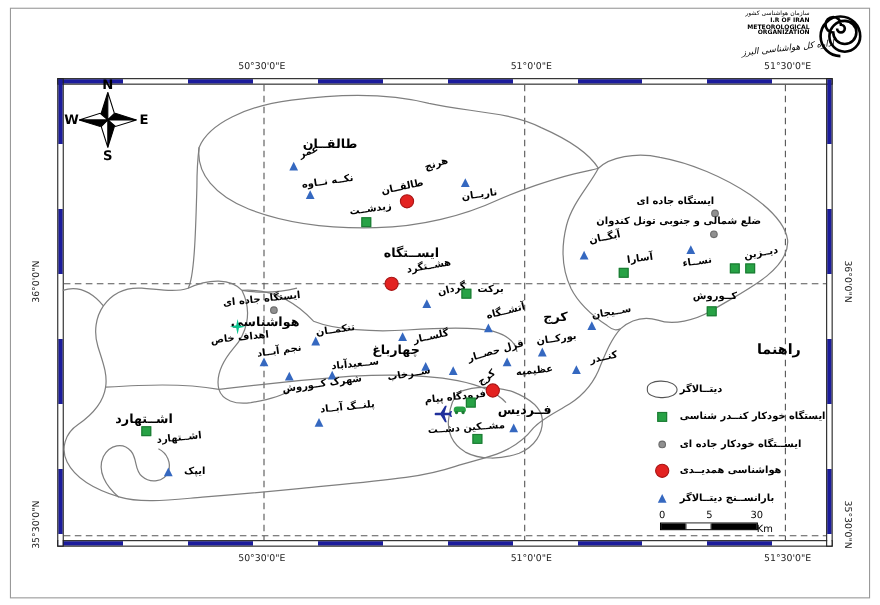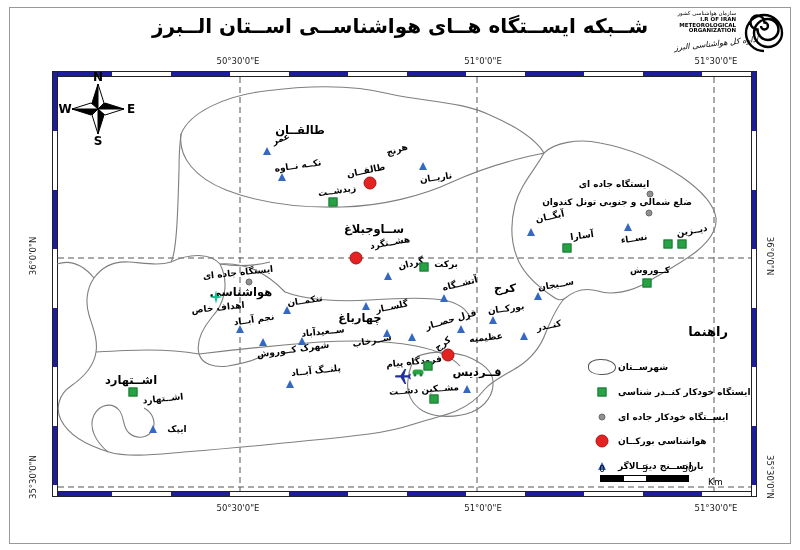--- a/index.html
+++ b/index.html
@@ -41,43 +41,42 @@
   .mk-airport svg{width:19px;height:19px;transform:rotate(-90deg);}
   .mk-car{width:11px;height:5px;background:#27a245;border-radius:3px 3px 1px 1px;}
   .mk-car::before,.mk-car::after{content:"";position:absolute;bottom:-2px;width:3px;height:3px;
       background:#1d7a34;border-radius:50%;}
   .mk-car::before{left:1px}.mk-car::after{right:1px}
   
   .st-label{position:absolute;font-size:9px;font-weight:700;color:#000;white-space:nowrap;
             direction:rtl;transform:translate(-50%,-50%);line-height:1;}
   .rg-label{font-size:11.5px;font-weight:900;letter-spacing:.5px;}
   
-  #legend{position:absolute;left:588px;top:316px;width:170px;height:190px;}
+  #legend{position:absolute;left:588px;top:303px;width:170px;height:190px;}
   #legend-title{position:absolute;right:30px;top:8px;font-size:13px;font-weight:900;direction:rtl;}
   .lg-row{position:absolute;left:0;width:170px;height:18px;}
   .lg-swatch{position:absolute;left:14px;top:50%;transform:translate(-50%,-50%);}
   .lg-label{position:absolute;left:30px;top:50%;transform:translateY(-50%);
             font-size:9px;font-weight:700;direction:rtl;white-space:nowrap;}
   .lg-county{width:26px;height:14px;background:#fff;border:1px solid #555;
              border-radius:45% 55% 50% 48%;}
   
   #scalebar{position:absolute;left:600px;top:464px;width:130px;height:26px;font-size:9px;}
   #sb-ticks{position:relative;height:11px;}
   #sb-ticks span{position:absolute;transform:translateX(-50%);}
   #sb-bar{position:relative;width:87px;height:5px;border:1px solid #000;display:flex;}
   #sb-bar div{height:100%;}
-  #sb-km{position:absolute;left:108px;top:13px;}
+  #sb-km{position:absolute;left:88px;top:13px;}
 </style>
 </head>
 <body>
 
 <div id="page">
   <div id="outer-border"></div>
 
-  <div id="title">شــبکه ایســتگاه هــای هواشناســی اســتان الــبرز</div>
 
   <div id="logo">
     <div class="txt">
       <div class="fa">سازمان هواشناسی کشور</div>
       <div style="font-weight:700">I.R OF IRAN</div>
       <div style="font-weight:700">METEOROLOGICAL</div>
       <div style="font-weight:700">ORGANIZATION</div>
     </div>
     <svg width="44" height="44" viewBox="0 0 44 44" style="position:absolute;right:0;top:2px">
       <path d="M22 40 a18 18 0 1 1 18 -18 a14 14 0 1 1 -14 -14 a10.5 10.5 0 1 1 -10.5 10.5 a7 7 0 1 1 7 -7 a3.5 3.5 0 1 1 -3.5 3.5" fill="none" stroke="#000" stroke-width="2.4"></path>
@@ -140,21 +139,21 @@
       <div class="coord bottom" style="left: 238px; top: 508px;">50°30'0"E</div>
       <div class="coord bottom" style="left: 483px; top: 508px;">51°0'0"E</div>
       <div class="coord bottom" style="left: 716px; top: 508px;">51°30'0"E</div>
       <div class="coord left" style="left: 33px; top: 256px;">36°0'0"N</div>
       <div class="coord left" style="left: 33px; top: 477px;">35°30'0"N</div>
       <div class="coord right" style="left: 770px; top: 256px;">36°0'0"N</div>
       <div class="coord right" style="left: 770px; top: 477px;">35°30'0"N</div>
     </div>
   <div id="regions-layer">
       <div class="st-label rg-label" style="left: 300px; top: 131px;">طالقــان</div>
-      <div class="st-label rg-label" style="left: 374px; top: 230px;">ســاوجبلاغ</div>
+      <div class="st-label rg-label" style="left: 374px; top: 230px;">ایســتگاه</div>
       <div class="st-label rg-label" style="left: 241px; top: 293px;">هواشناسی</div>
       <div class="st-label rg-label" style="left: 360px; top: 319px;">چهارباغ</div>
       <div class="st-label rg-label" style="left: 505px; top: 289px;">کرج</div>
       <div class="st-label rg-label" style="left: 477px; top: 373px;">فــردیس</div>
       <div class="st-label rg-label" style="left: 131px; top: 381px;">اشــتهارد</div>
     </div>
   <div id="stations-layer">
       <div class="mk mk-rain" style="left: 267px; top: 151px;"></div>
       <div class="st-label" style="left: 281px; top: 139px; transform: translate(-50%, -50%) rotate(-20deg);">عمر</div>
       <div class="mk mk-rain" style="left: 282px; top: 177px;"></div>
@@ -232,33 +231,33 @@
       <div class="mk mk-clim" style="left: 428px; top: 366px;"></div>
       <div class="mk mk-car" style="left: 418px; top: 372px;"></div>
       <div class="mk mk-clim" style="left: 434px; top: 399px;"></div>
     </div>
 
   <div id="legend">
     <div id="legend-title">راهنما</div>
     <div id="legend-rows">
         <div class="lg-row" style="top: 42px;">
           <div class="lg-swatch lg-county" style="position: absolute;"></div>
-          <div class="lg-label">شهرســتان</div>
+          <div class="lg-label">دیتــالاگر</div>
         </div>
         <div class="lg-row" style="top: 67px;">
           <div class="lg-swatch mk-clim mk" style="position: absolute;"></div>
           <div class="lg-label">ایستگاه خودکار کنــدر شناسی</div>
         </div>
         <div class="lg-row" style="top: 92px;">
           <div class="lg-swatch mk-road mk" style="position: absolute;"></div>
           <div class="lg-label">ایســتگاه خودکار جاده ای</div>
         </div>
         <div class="lg-row" style="top: 116px;">
           <div class="lg-swatch mk-synoptic mk" style="position: absolute;"></div>
-          <div class="lg-label">هواشناسی بورکــان</div>
+          <div class="lg-label">هواشناسی همدیــدی</div>
         </div>
         <div class="lg-row" style="top: 141px; text-decoration: underline;">
           <div class="lg-swatch mk-rain mk" style="position: absolute;"></div>
           <div class="lg-label">بارانســنج دیتــالاگر</div>
         </div>
       </div>
   </div>
 
   <div id="scalebar">
     <div id="sb-ticks">

